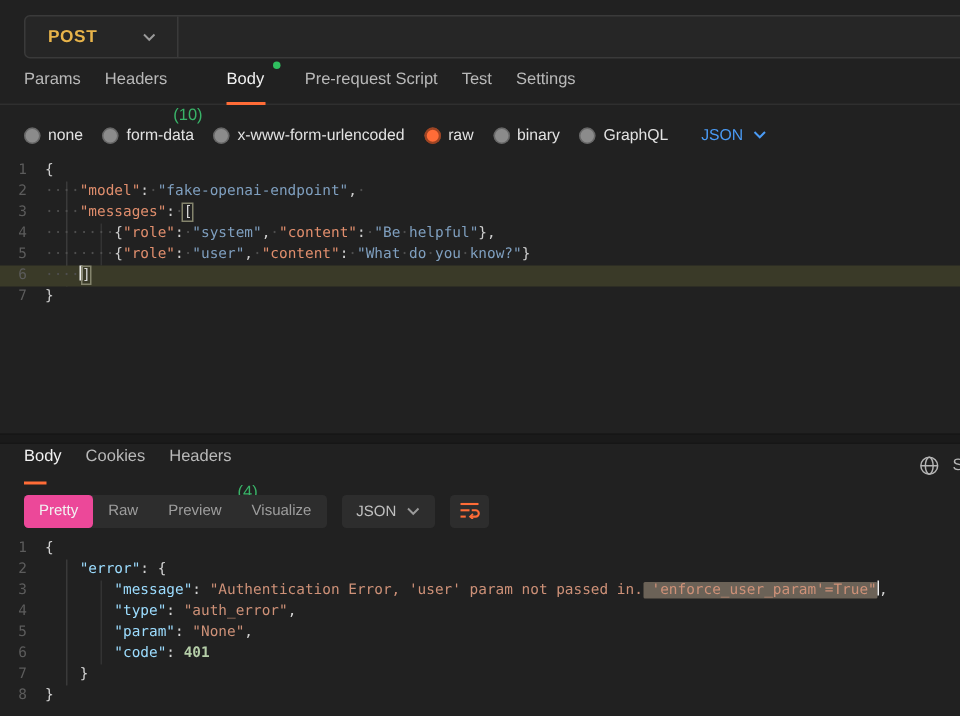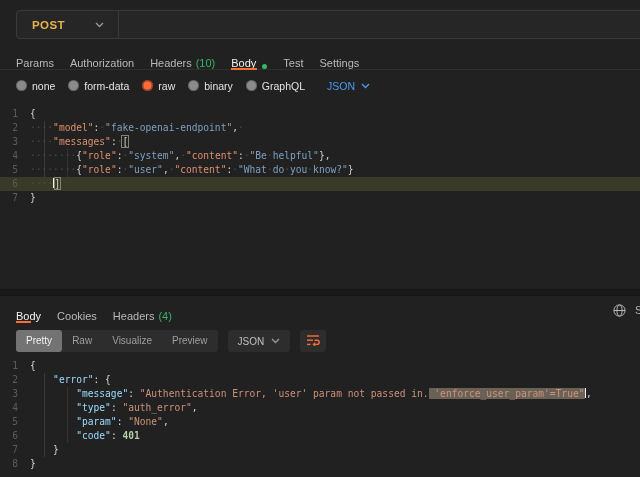--- a/index.html
+++ b/index.html
@@ -21,30 +21,30 @@
   .chev svg { display:block; }
   .vdiv { width:1px; align-self:stretch; background:#3a3a3a; }
   .url-text { padding-left:12px; font-size:11.5px; color:#d9d9d9; letter-spacing:.1px; }
 
   
   .req-tabs {
     position:absolute; top:47px; left:0; right:0; height:23px;
     display:flex; align-items:center; padding-left:16px; gap:16px;
     border-bottom:1px solid #2f2f2f; font-size:11px; color:#b9b9b9;
   }
-  .tab { position:relative; height:100%; display:flex; align-items:flex-end; cursor:pointer; white-space:nowrap; }
+  .tab { position:relative; height:100%; display:flex; align-items:flex-start; cursor:pointer; white-space:nowrap; }
   .tab.active { color:#f2f2f2; }
   .tab.active::after { content:""; position:absolute; left:0; right:10px; bottom:-1px; height:2px; background:#ff6c37; }
-  .badge-green { color:#39b368; margin-left:4px; }
+  .badge-green { color:#39b368; margin-left:4px;margin-top:24px; }
   .green-dot { width:5px; height:5px; border-radius:50%; background:#2fbf5f; margin-left:6px; margin-top:-6px; }
 
   
   .bodytype-row {
     position:absolute; top:75px; left:16px; right:0; height:21px;
-    display:flex; align-items:center; gap:13px; font-size:10.5px; color:#e2e2e2;
+    display:flex; align-items:flex-end; gap:13px; font-size:10.5px; color:#e2e2e2;
   }
   .radio-item { display:flex; align-items:center; gap:5px; cursor:pointer; white-space:nowrap; }
   .radio { width:11px; height:11px; border-radius:50%; background:#8b8b8b; box-shadow:inset 0 0 0 1px rgba(0,0,0,.25); }
   .radio.sel { background:#ff6c37; box-shadow:inset 0 0 0 1.5px rgba(40,20,10,.45); }
   .json-select { display:flex; align-items:center; gap:6px; color:#4a9bf5; margin-left:9px; cursor:pointer; font-size:10.5px; }
 
   
   .editor { position:absolute; left:0; right:0; font-family:"DejaVu Sans Mono", monospace; font-size:9.6px; }
   .cl { display:flex; height:14px; line-height:14px; position:relative; }
   .cl.hl { background:#3a3a28; }
@@ -79,21 +79,21 @@
     font-size:11px; color:#b9b9b9;
   }
   .resp-right { position:absolute; right:0; top:0; height:100%; display:flex; align-items:center; gap:9px; }
   .globe-btn { display:flex; align-items:center; color:#b5b5b5; cursor:pointer; }
   .clip-frag { width:5px; overflow:hidden; color:#b5b5b5; font-size:11px; }
 
   
   .resp-toolbar { position:absolute; top:330px; left:16px; height:22px; display:flex; gap:10px; font-size:10px; }
   .segmented { display:flex; background:#2d2d2d; border-radius:3px; }
   .seg { padding:0 10px; line-height:22px; color:#9e9e9e; cursor:pointer; border-radius:3px; }
-  .seg.active { background:#737373; color:#f2f2f2; }
+  .seg.active { background:#ec4899; color:#f2f2f2; }
   .tool-btn { display:flex; align-items:center; gap:7px; background:#2d2d2d; border-radius:3px;
     padding:0 10px; color:#c0c0c0; cursor:pointer; }
   .wrap-btn { width:26px; justify-content:center; padding:0; color:#ff6c37; }
 
   .resp-editor { top:359px; bottom:0; }
 </style>
 </head>
 <body>
 
 <div class="urlbar">
@@ -106,46 +106,50 @@
     </span>
   </div>
   <div class="vdiv"></div>
 </div>
 
 <div class="req-tabs">
   <div class="tab">
       <span>Params</span>
     </div>
   <div class="tab">
-      <span>Authorization</span>
-    </div>
-  <div class="tab">
       <span>Headers</span>
       <span class="badge-green">(10)</span>
     </div>
   <div class="tab active">
       <span>Body</span>
       <span class="green-dot"></span>
     </div>
   <div class="tab">
+      <span>Pre-request Script</span>
+    </div>
+  <div class="tab">
       <span>Test</span>
     </div>
   <div class="tab">
       <span>Settings</span>
     </div>
 </div>
 
 <div class="bodytype-row">
   <div class="radio-item">
       <span class="radio"></span>
       <span>none</span>
     </div>
   <div class="radio-item">
       <span class="radio"></span>
       <span>form-data</span>
+    </div>
+  <div class="radio-item">
+      <span class="radio"></span>
+      <span>x-www-form-urlencoded</span>
     </div>
   <div class="radio-item">
       <span class="radio sel"></span>
       <span>raw</span>
     </div>
   <div class="radio-item">
       <span class="radio"></span>
       <span>binary</span>
     </div>
   <div class="radio-item">
@@ -217,22 +221,22 @@
       </svg>
     </span>
     <span class="clip-frag">St</span>
   </div>
 </div>
 
 <div class="resp-toolbar">
   <div class="segmented">
     <div class="seg active">Pretty</div>
     <div class="seg">Raw</div>
+    <div class="seg">Preview</div>
     <div class="seg">Visualize</div>
-    <div class="seg">Preview</div>
   </div>
   <div class="tool-btn">
     <span>JSON</span>
     <span class="chev">
       <svg width="9" height="6" viewBox="0 0 9 6">
           <path d="M1 1l3.5 3.5L8 1" fill="none" stroke="currentColor" stroke-width="1.3"></path>
         </svg>
     </span>
   </div>
   <div class="tool-btn wrap-btn">

